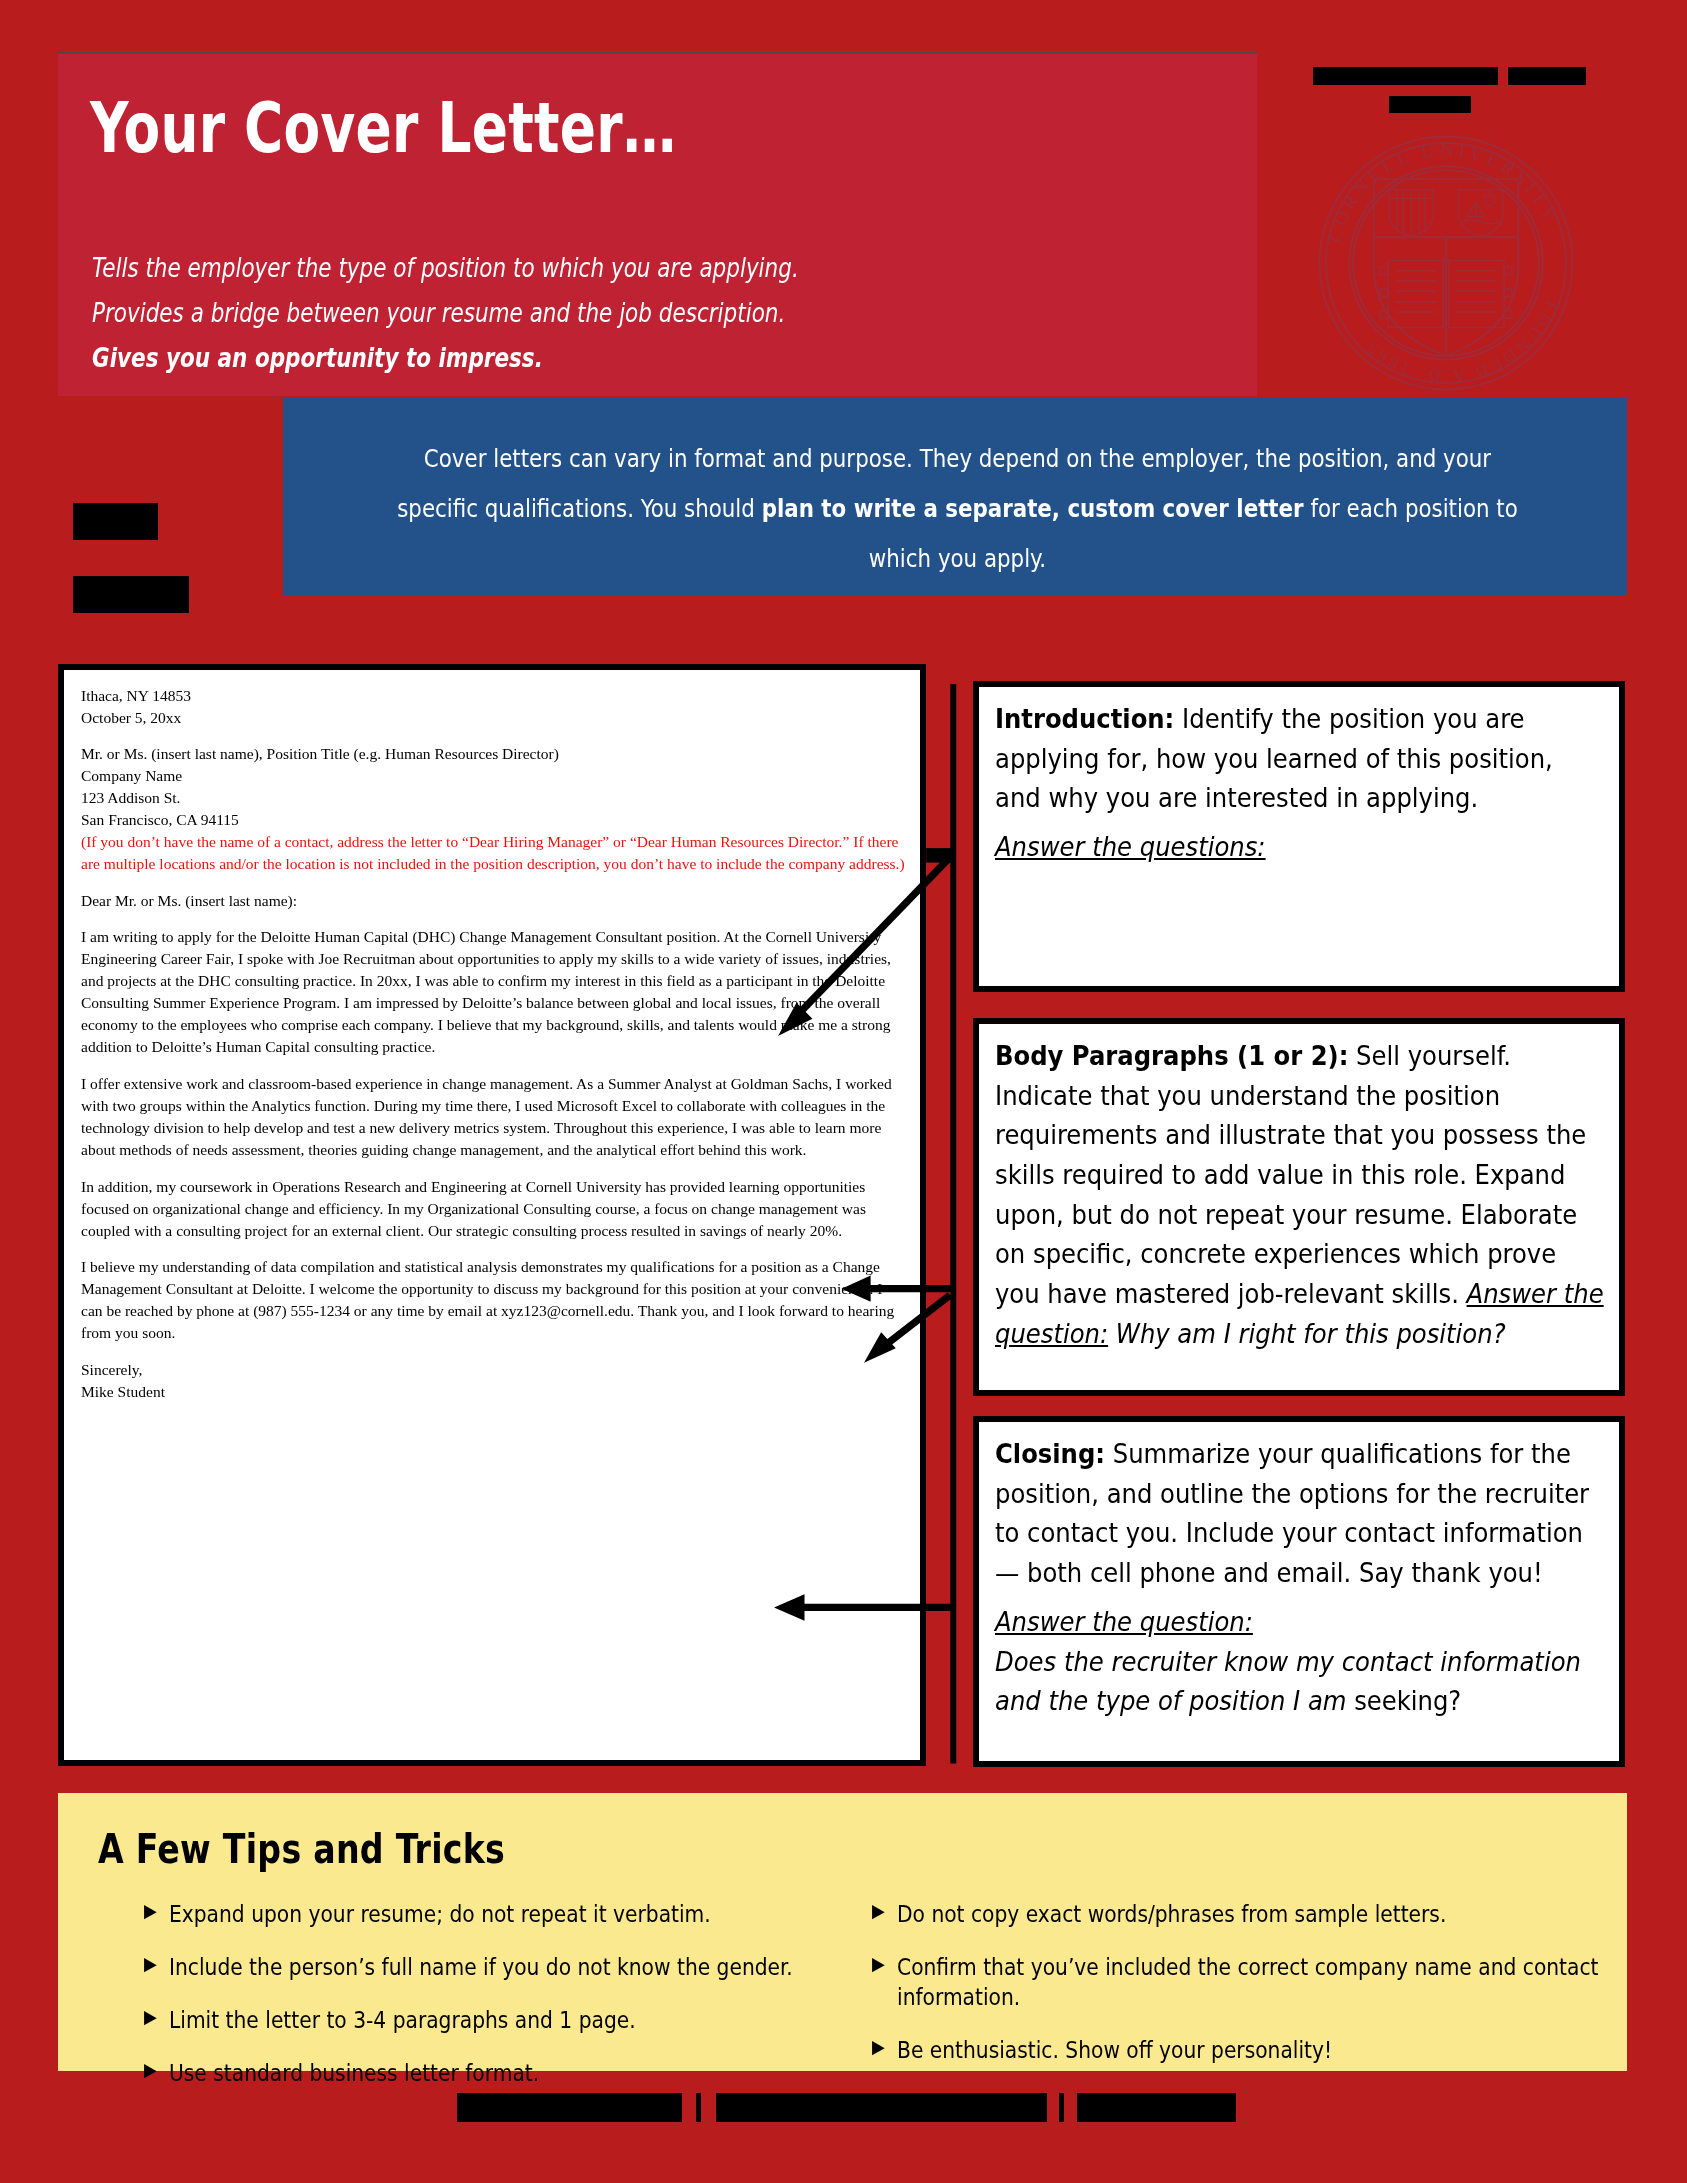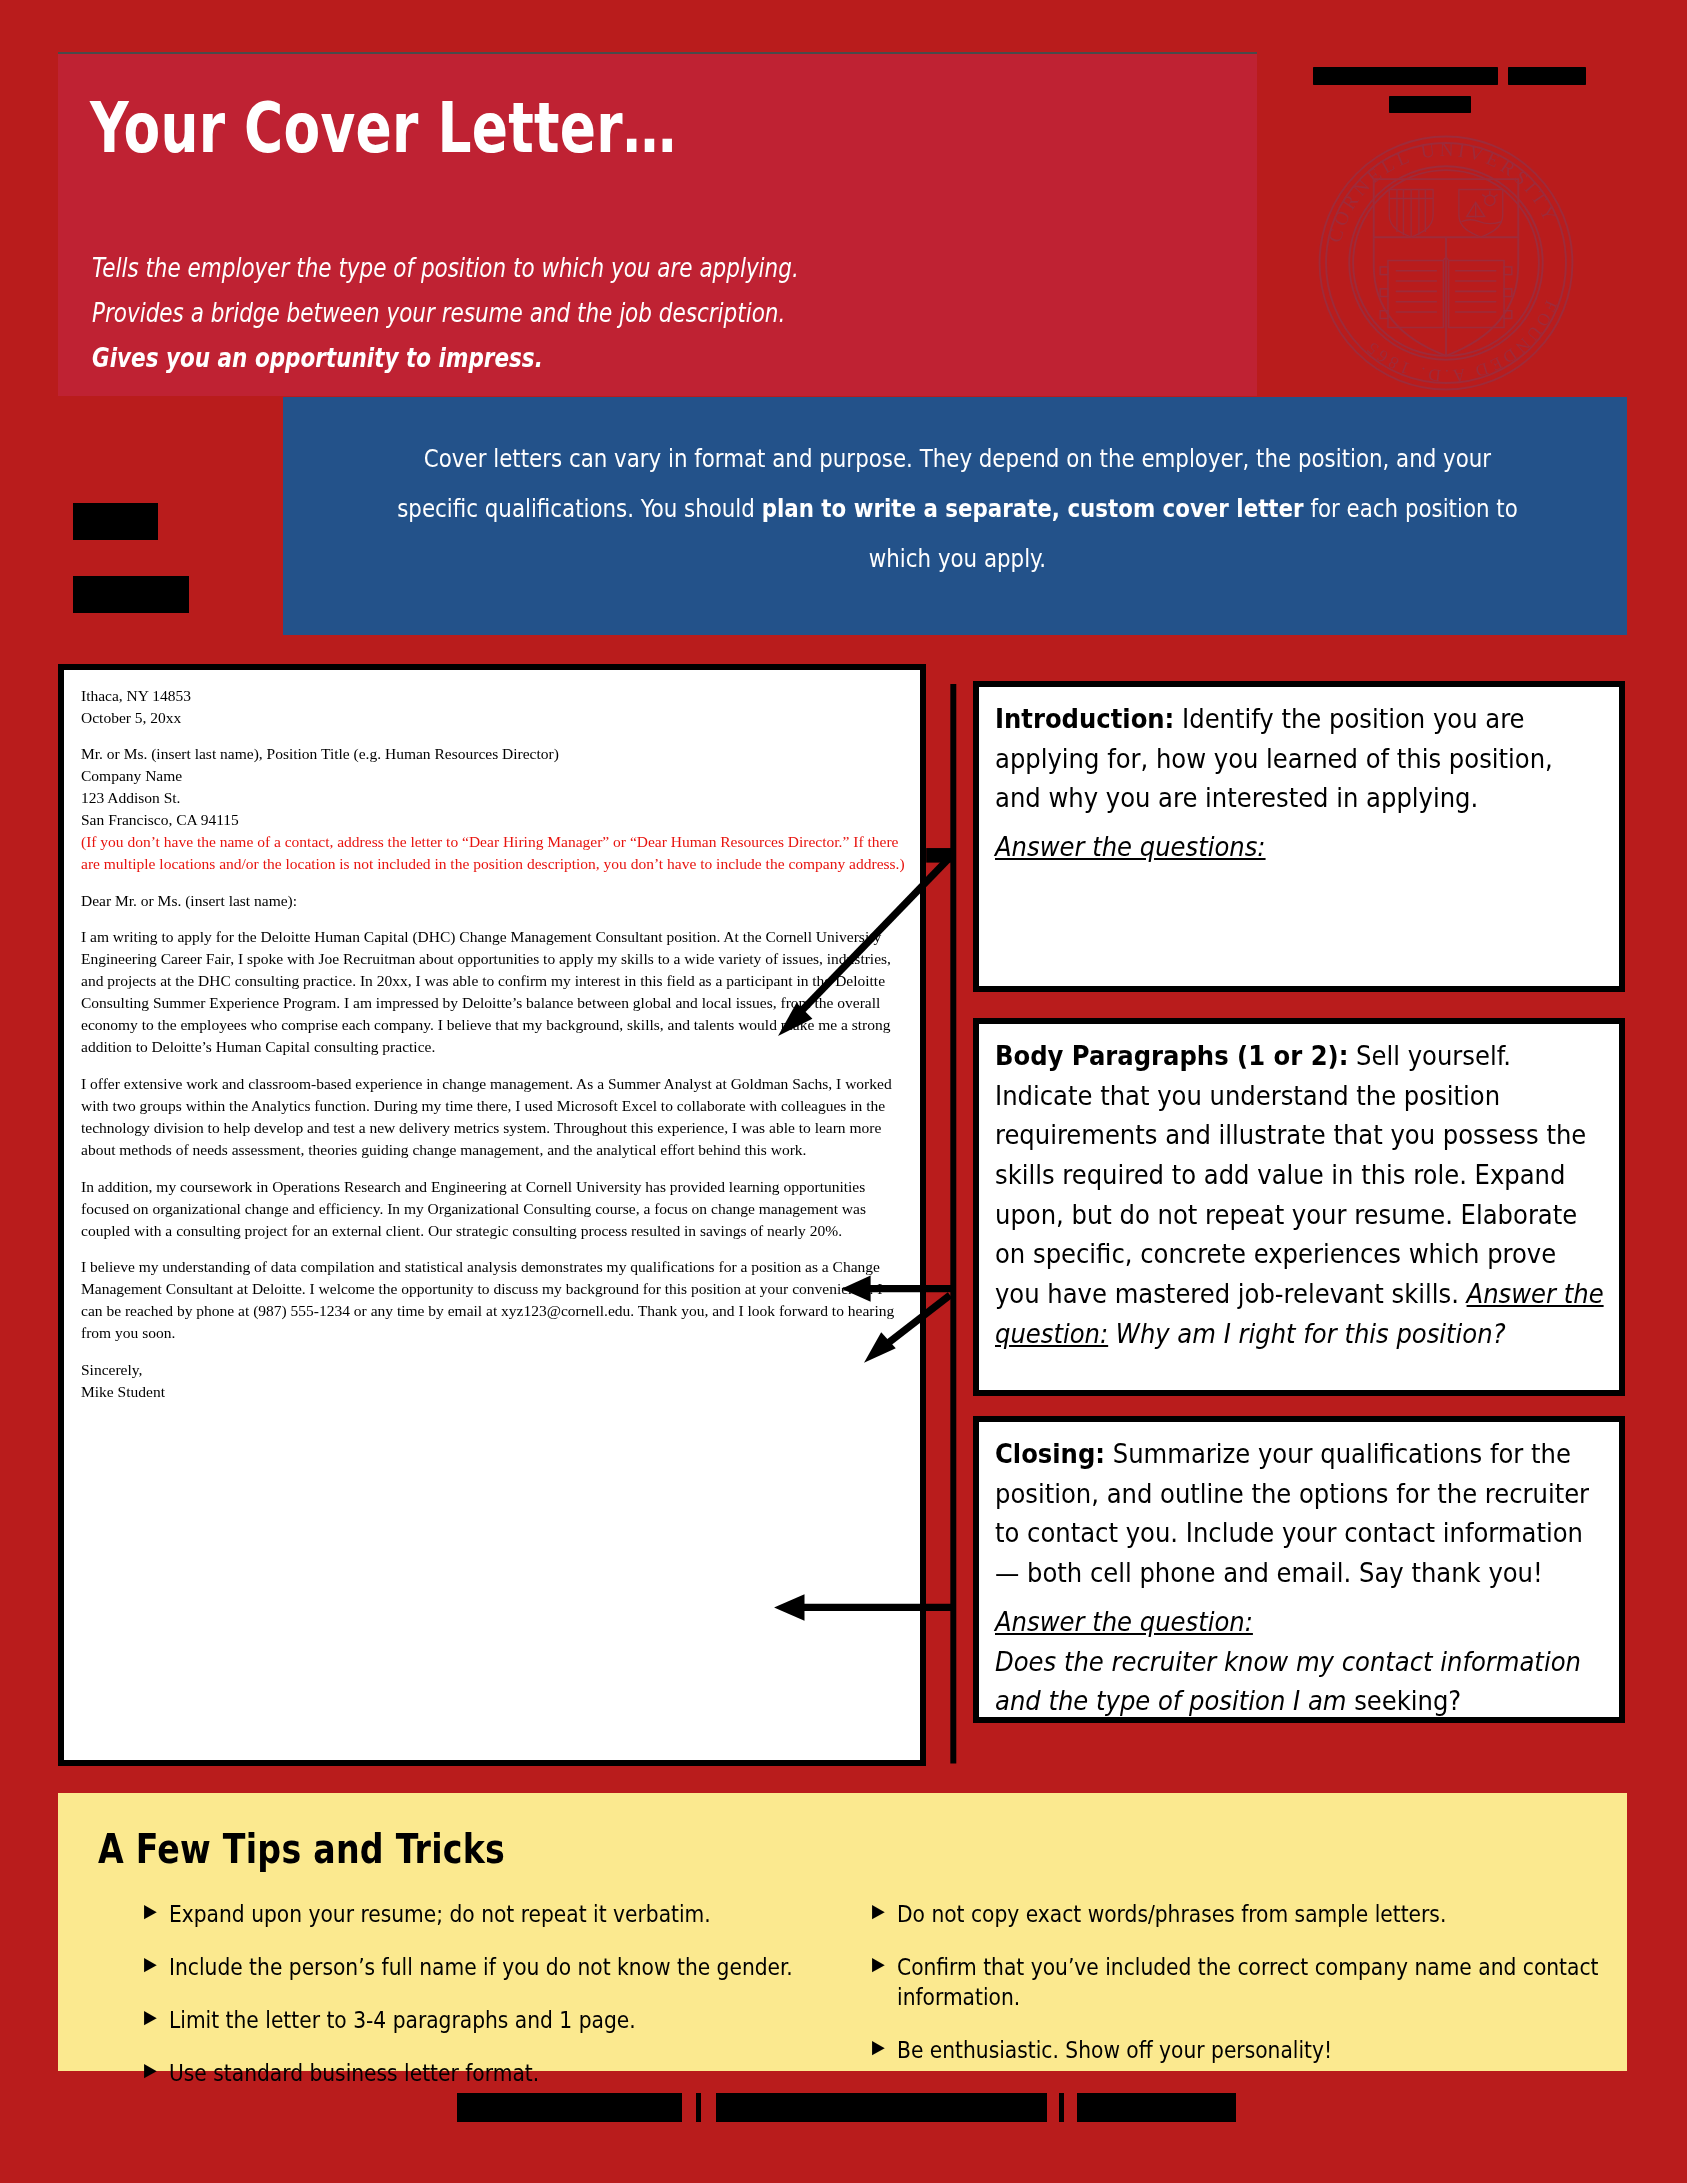--- a/index.html
+++ b/index.html
@@ -28,21 +28,21 @@
   
   #seal-wrap{position:absolute;left:1257px;top:52px;width:370px;height:344px;}
   .redact{background:#000;display:inline-block;border-radius:0.7px;color:transparent;
           user-select:none;font-size:0;line-height:0;}
   #rtop1{position:absolute;left:56px;top:14.6px;width:185px;height:18.5px;}
   #rtop1b{position:absolute;left:251px;top:14.6px;width:78px;height:18.5px;}
   #rtop2{position:absolute;left:132px;top:44px;width:82px;height:17px;}
   #seal{position:absolute;left:60px;top:82px;width:258px;height:258px;}
 
   
-  #blue-band{position:absolute;left:283px;top:397px;width:1344px;height:238px;
+  #blue-band{position:absolute;left:283px;top:397px;width:1344px;height:198px;
              background:#23528a;box-sizing:border-box;}
   #blue-text{position:absolute;left:79px;top:37px;width:1191px;color:#fff;
              text-align:center;font-size:25px;line-height:2.0;
              font-family:"DejaVu Sans Condensed","Liberation Sans",sans-serif;
              transform:scaleX(0.95);transform-origin:center top;}
   #blue-text b{font-weight:bold;}
 
   
   #left-red-1{position:absolute;left:73px;top:503px;width:85px;height:37px;background:#000;}
   #left-red-2{position:absolute;left:73px;top:576px;width:116px;height:37px;background:#000;}
@@ -64,21 +64,21 @@
            font-family:"DejaVu Sans Condensed","Liberation Sans",sans-serif;}
   .ann-inner{padding:12px 14.6px 9.3px 16px;font-size:27px;line-height:1.47;color:#000;}
   .ann-inner b{font-weight:bold;}
   .ann-inner .q{font-style:italic;}
   .ann-inner .qu{font-style:italic;text-decoration:underline;text-align:right;}
   .ann-p{margin:0 0 9.3px 0;}
   .ann-p.last{margin-bottom:0;}
 
   #box-intro{left:973px;top:681px;width:652px;height:311px;}
   #box-body{left:973px;top:1018px;width:652px;height:378px;}
-  #box-closing{left:973px;top:1416px;width:652px;height:307px;}
+  #box-closing{left:973px;top:1416px;width:652px;height:351px;}
   .arrow-svg{position:absolute;left:0;top:0;width:1687px;height:2183px;pointer-events:none;}
 
   
   #tips{position:absolute;left:58px;top:1793px;width:1569px;height:278px;background:#fbe98f;}
   #tips-title{position:absolute;left:40px;top:32px;color:#000;font-weight:bold;
               font-size:41px;letter-spacing:0.3px;white-space:nowrap;
               font-family:"DejaVu Sans Condensed","Liberation Sans",sans-serif;
               transform:scaleX(0.9);transform-origin:left top;}
   .tips-col{position:absolute;top:106px;font-size:22.5px;line-height:1.0;
             font-family:"DejaVu Sans Condensed","Liberation Sans",sans-serif;}

